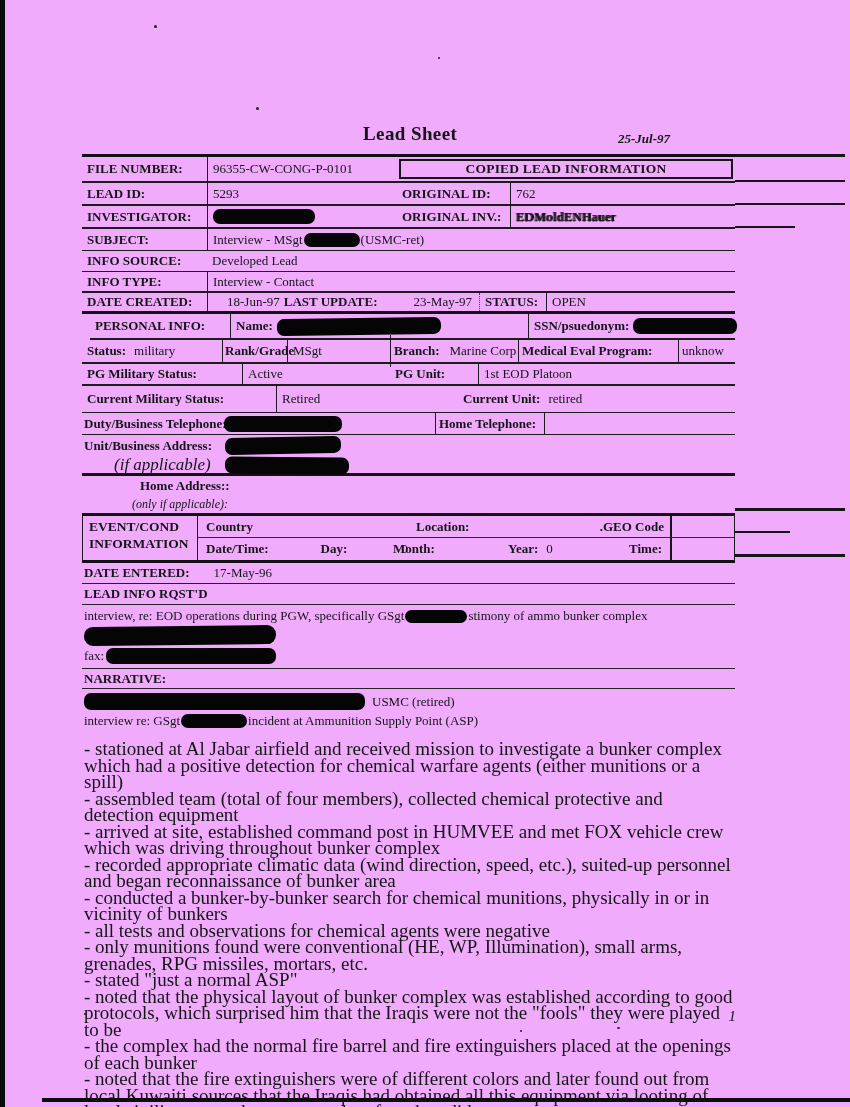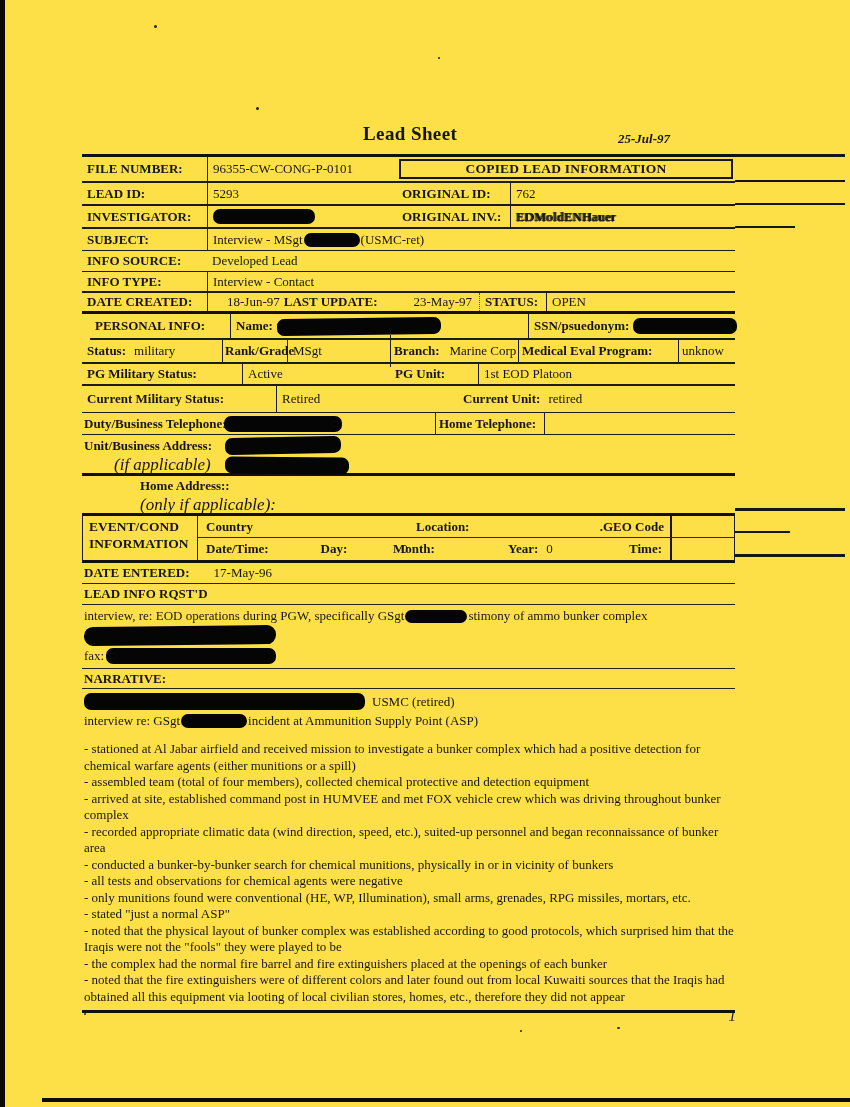--- a/index.html
+++ b/index.html
@@ -1,16 +1,16 @@
 <!DOCTYPE html>
 <html><head>
 <meta charset="utf-8">
 <style>
   html,body{margin:0;padding:0;}
-  .page{position:relative;width:850px;height:1107px;background:#fde047;overflow:hidden;
+  .page{position:relative;width:850px;height:1107px;background:#f0abfc;overflow:hidden;
         font-family:"Liberation Serif","DejaVu Serif",serif;color:#151515;}
   
   .edgebar{position:absolute;left:0;top:0;width:5px;height:1107px;background:#0a0a0a;}
   .bottombar{position:absolute;left:42px;top:1098px;width:808px;height:4px;background:#0c0c0c;}
   .speck{position:absolute;background:#222;border-radius:50%;}
   .ext{position:absolute;background:#161616;}
   
   .title{position:absolute;left:363px;top:123px;font-size:19px;font-weight:bold;letter-spacing:.4px;}
   .hdate{position:absolute;left:618px;top:131px;font-size:13px;font-weight:bold;font-style:italic;}
   .pgnum{position:absolute;left:700px;top:1008px;width:36px;text-align:right;font-style:italic;font-size:15px;}
@@ -38,21 +38,21 @@
   .elabel{width:115px;border-right:1.6px solid #1c1c1c;box-sizing:border-box;padding:2px 0 0 6px;
           font-weight:bold;font-size:13.5px;line-height:17px;}
   .erows{flex:1;}
   .erow{position:relative;height:22px;border-bottom:1.4px solid #2a2a2a;box-sizing:border-box;}
   .erow:last-child{border-bottom:none;}
   .ediv{position:absolute;left:472px;top:0;width:1.8px;height:100%;background:#161616;}
   
   .frow{display:flex;align-items:center;border-bottom:1.8px solid #222;box-sizing:border-box;padding:0 2px;}
   .reqblock{border-bottom:1.8px solid #222;padding:2px 0 3px 2px;box-sizing:border-box;}
   .narrbody{border-bottom:3.5px solid #111;padding:3px 0 5px 2px;box-sizing:border-box;}
-  .nline{margin:0;font-size:13px;line-height:16.5px;white-space:normal;}
+  .nline{margin:0;font-size:19px;line-height:16.5px;white-space:normal;}
   .gap{height:11px;}
 </style>
 </head>
 <body>
 
 <div class="page">
 
   <div class="edgebar"></div>
   <div class="bottombar"></div>
   <div class="speck" style="left:154px;top:25px;width:3px;height:3px;"></div>
@@ -175,21 +175,21 @@
         <span class="redact" style="position:absolute;left:143px;top:2px;width:116px;height:17px;transform:rotate(-1.2deg);"></span>
       </div>
       <div class="row rel thick" style="height:20px;">
         <span class="abs it" style="left:32px;font-size:17px;">(if applicable)</span>
         <span class="redact" style="position:absolute;left:143px;top:1px;width:124px;height:17px;transform:rotate(0.6deg);"></span>
       </div>
       <div class="row rel" style="height:20px;border-bottom:none;">
         <span class="abs b" style="left:58px;">Home Address::</span>
       </div>
       <div class="row rel" style="height:17px;border-bottom:none;">
-        <span class="abs it" style="left:58px;font-size:17px;">(only if applicable):</span>
+        <span class="abs it" style="left:50px;font-size:12px;">(only if applicable):</span>
       </div>
     </div>
 
     <div class="ebox">
       <div class="elabel">
         <div>EVENT/COND</div>
         <div>INFORMATION</div>
       </div>
       <div class="erows">
         <div class="erow">

